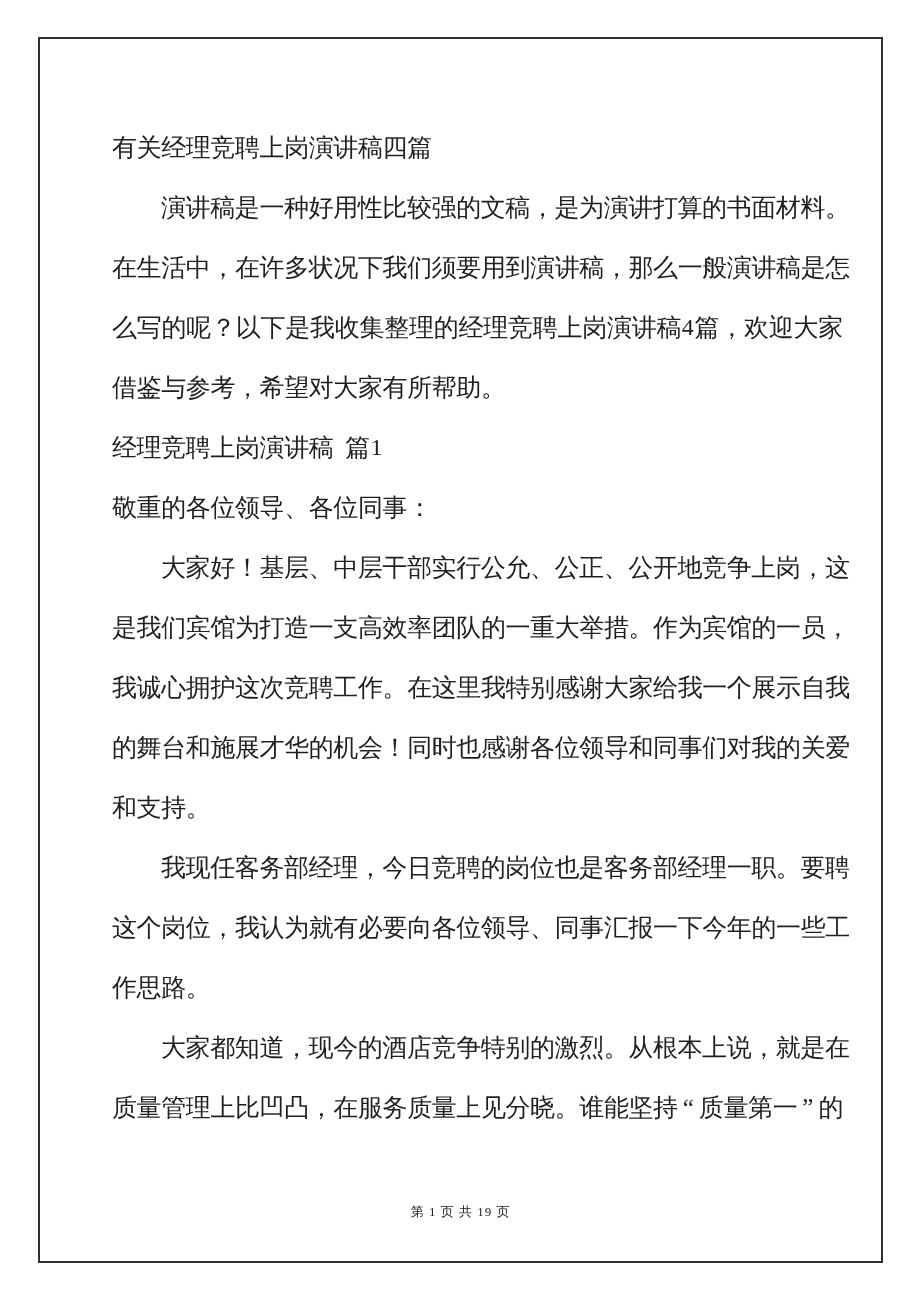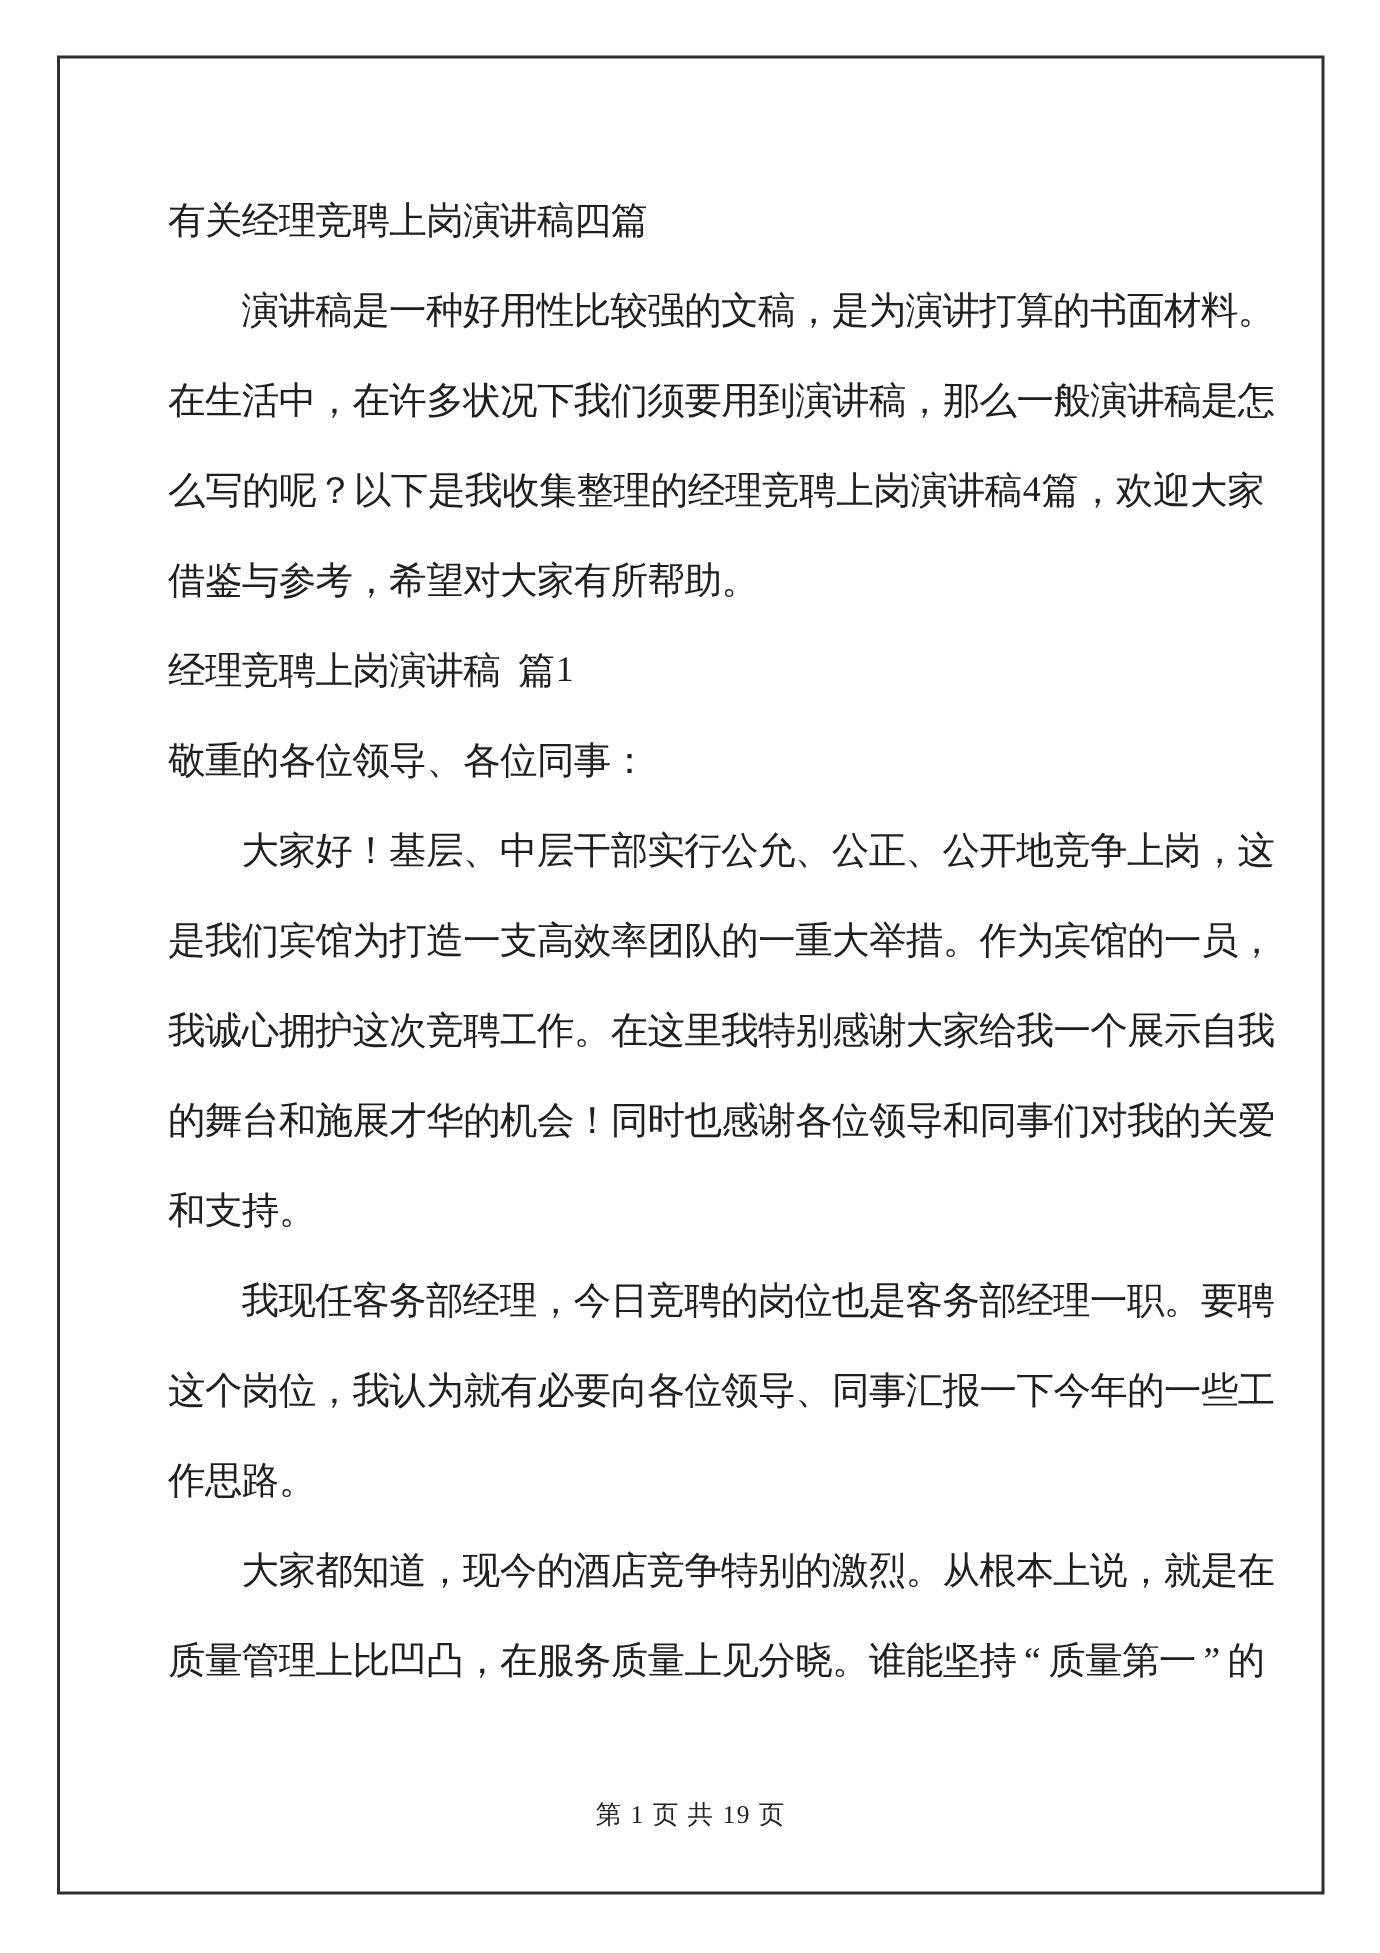--- a/index.html
+++ b/index.html
@@ -55,21 +55,21 @@
   }
   .line span.cjk { width: 24.6px; font-size: 25px; line-height: 1; }
   .line span.lat { min-width: 13px; font-size: 24px; line-height: 1; }
   .line span.sp  { width: 12px; font-size: 24px; line-height: 1; }
   .footer {
     position: absolute;
     left: 0;
     bottom: 40px;
     width: 100%;
     text-align: center;
-    font-size: 17px;
+    font-size: 13px;
     letter-spacing: 1px;
     color: #222222;
   }
 </style>
 </head>
 <body>
 
 <div class="viewport">
   <div class="page">
     <div class="content">

